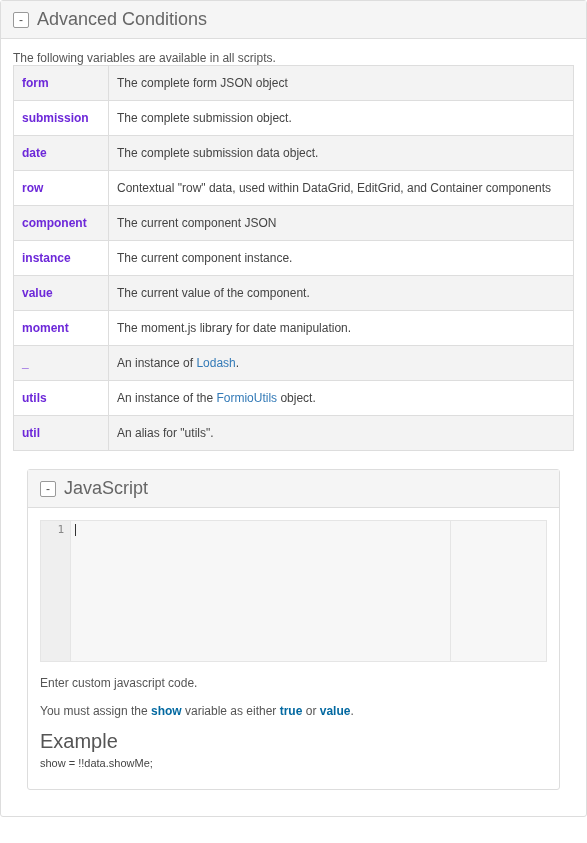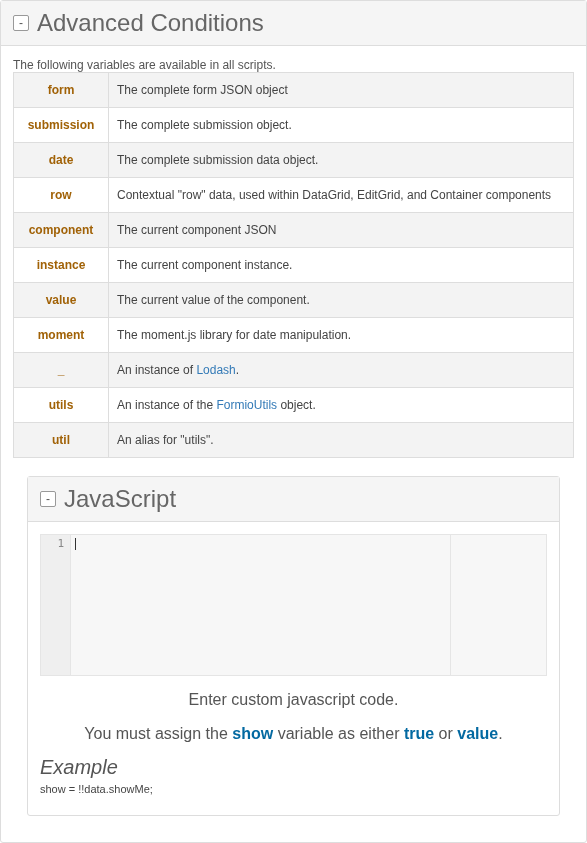--- a/index.html
+++ b/index.html
@@ -20,21 +20,21 @@
     }
     .panel-header {
       background: #f5f5f5;
       padding: 8px 12px;
       border-bottom: 1px solid #ddd;
       display: flex;
       align-items: center;
       gap: 8px;
     }
     .panel-title {
-      font-size: 24px;
+      font-size: 18px;
       font-weight: 400;
       color: #666;
     }
     .toggle-btn {
       width: 16px;
       height: 16px;
       border: 1px solid #999;
       background: #fff;
       display: inline-flex;
       align-items: center;
@@ -62,27 +62,27 @@
     table.vars tr {
       border-bottom: 1px solid #ddd;
     }
     table.vars tr:nth-child(odd) {
       background: #f3f3f3;
     }
     table.vars tr:nth-child(even) {
       background: #fff;
     }
     table.vars th {
-      text-align: center;
+      text-align: left;
       font-weight: bold;
       padding: 10px 8px;
       width: 95px;
       border-right: 1px solid #ddd;
       vertical-align: middle;
-      color: #a16207;
+      color: #6d28d9;
     }
     table.vars td {
       padding: 10px 8px;
       color: #444;
       margin-left: 32px;
     }
     a.link { color: #337ab7; text-decoration: none; text-align: center; }
     .code-editor-wrap {
       border: 1px solid #e5e5e5;
       margin-bottom: 12px;
@@ -117,32 +117,30 @@
     }
     .code-right-margin {
       position: absolute;
       top:0; bottom:0;
       right: 95px;
       width:1px;
       background:#e5e5e5;
     }
     .help-block {
       color: #555;
-      font-size: 16px;
+      font-size: 12px;
       margin: 10px 0;
       line-height: 1.5;
-      text-align: center;
     }
     .help-block strong { font-weight: bold; color: #0369a1; }
     .example-heading {
       font-size: 20px;
       font-weight: 400;
       color: #555;
       margin: 10px 0 4px;
-      font-style: italic;
     }
     pre.example-code {
       font-family: Liberation Sans, sans-serif;
       font-size: 11px;
       color: #444;
       white-space: pre;
       margin-bottom: 8px;
     }
   </style>
 </head>

